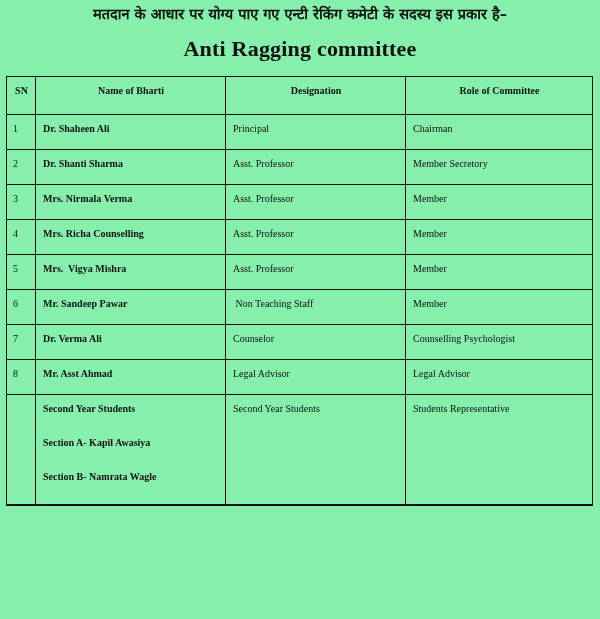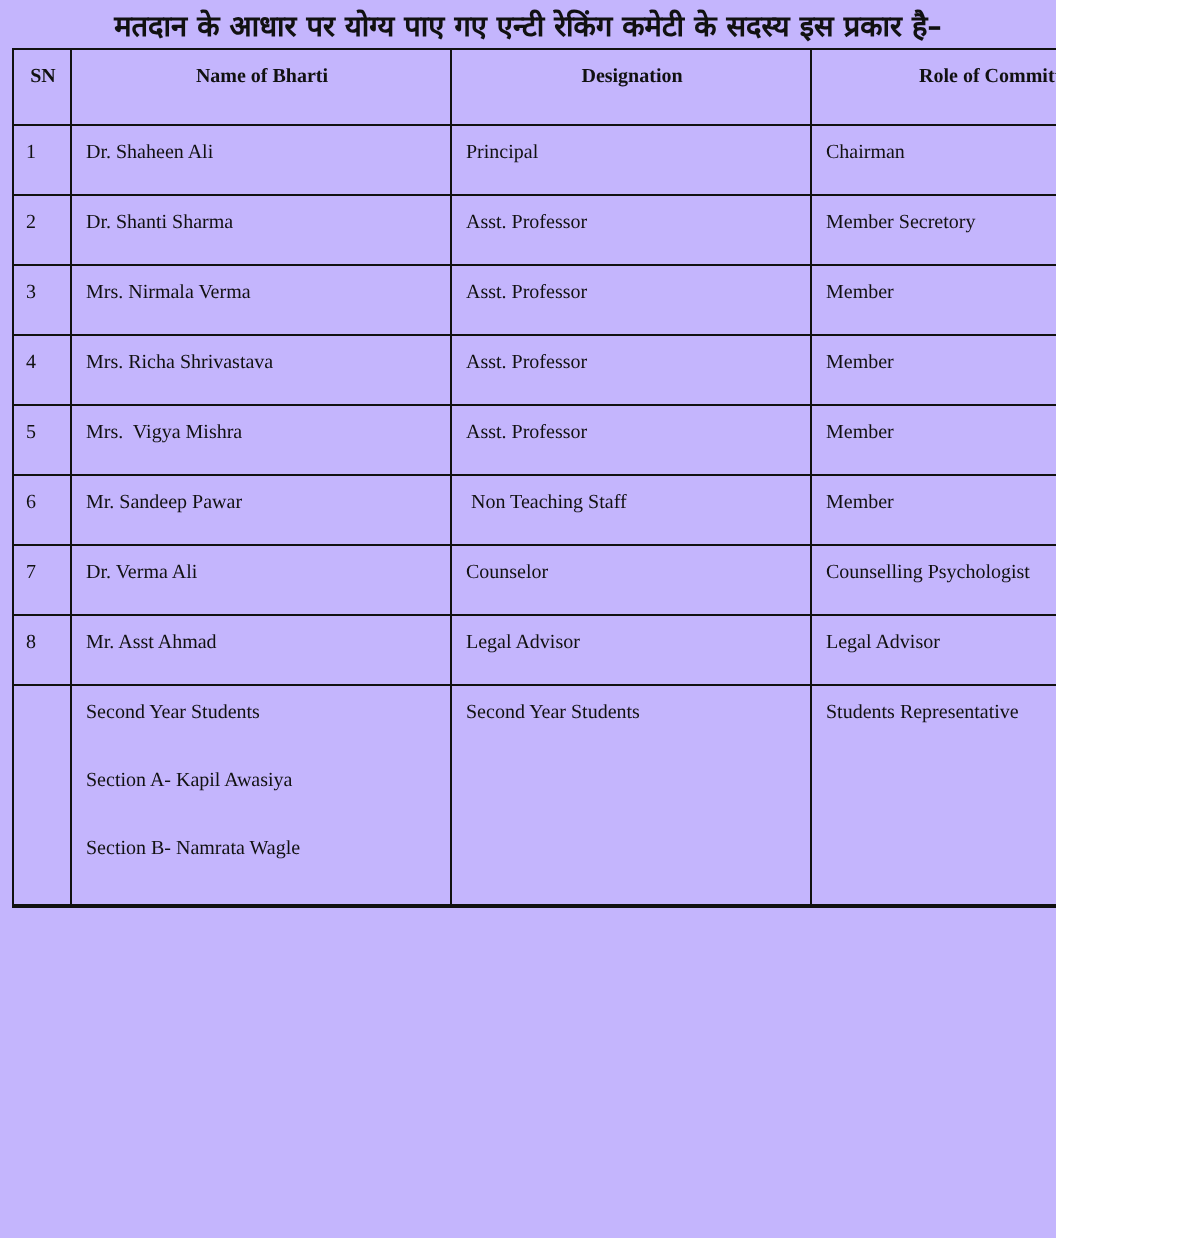--- a/index.html
+++ b/index.html
@@ -2,23 +2,23 @@
 <html><head>
 <meta charset="utf-8">
 <style>
   html, body {
     margin: 0;
     padding: 0;
     background: #ffffff;
   }
   .page {
     position: relative;
-    width: 528px;
+    width: 600px;
     height: 619px;
-    background: #c4b5fd;
+    background: #86efac;
     color: #111111;
     font-family: "Liberation Serif", serif;
     overflow: hidden;
   }
   .intro-hindi {
     margin: 4px 8px 0 8px;
     text-align: center;
     font-family: "DejaVu Sans", sans-serif;
     font-size: 14.5px;
     font-weight: 600;
@@ -58,30 +58,32 @@
     font-weight: 700;
     text-align: center;
     height: 28px;
   }
   tr.normal { height: 35px; }
   tr.tall   { height: 110px; }
   td.c-sn { padding-left: 6px; }
   td .line {
     margin: 0 0 17px 0;
     line-height: 17px;
+    font-weight: bold;
   }
   td .line:last-child { margin-bottom: 0; }
 </style>
 </head>
 <body>
 
 <div class="page">
 
   <p class="intro-hindi">मतदान के आधार पर योग्य पाए गए एन्टी रेकिंग कमेटी के सदस्य इस प्रकार है–</p>
 
+  <h1 class="doc-title">Anti Ragging committee</h1>
 
   <table class="committee">
     <colgroup>
       <col class="c-sn">
       <col class="c-name">
       <col class="c-desig">
       <col class="c-role">
     </colgroup>
     <thead>
       <tr>
@@ -105,21 +107,21 @@
           <td class="c-role">Member Secretory</td>
         </tr>
         <tr class="normal">
           <td class="c-sn">3</td>
           <td class="c-name"><div class="line">Mrs. Nirmala Verma</div></td>
           <td class="c-desig">Asst. Professor</td>
           <td class="c-role">Member</td>
         </tr>
         <tr class="normal">
           <td class="c-sn">4</td>
-          <td class="c-name"><div class="line">Mrs. Richa Shrivastava</div></td>
+          <td class="c-name"><div class="line">Mrs. Richa Counselling</div></td>
           <td class="c-desig">Asst. Professor</td>
           <td class="c-role">Member</td>
         </tr>
         <tr class="normal">
           <td class="c-sn">5</td>
           <td class="c-name"><div class="line">Mrs.  Vigya Mishra</div></td>
           <td class="c-desig">Asst. Professor</td>
           <td class="c-role">Member</td>
         </tr>
         <tr class="normal">

